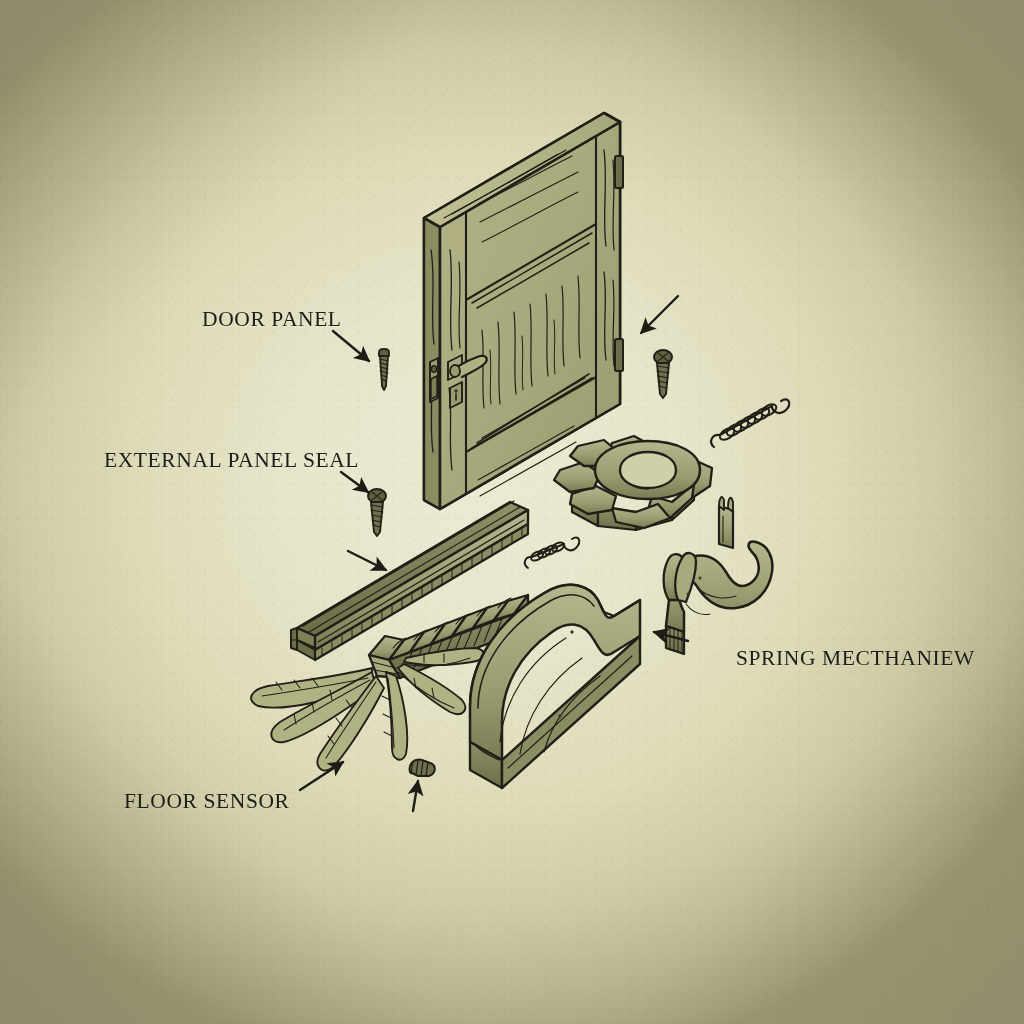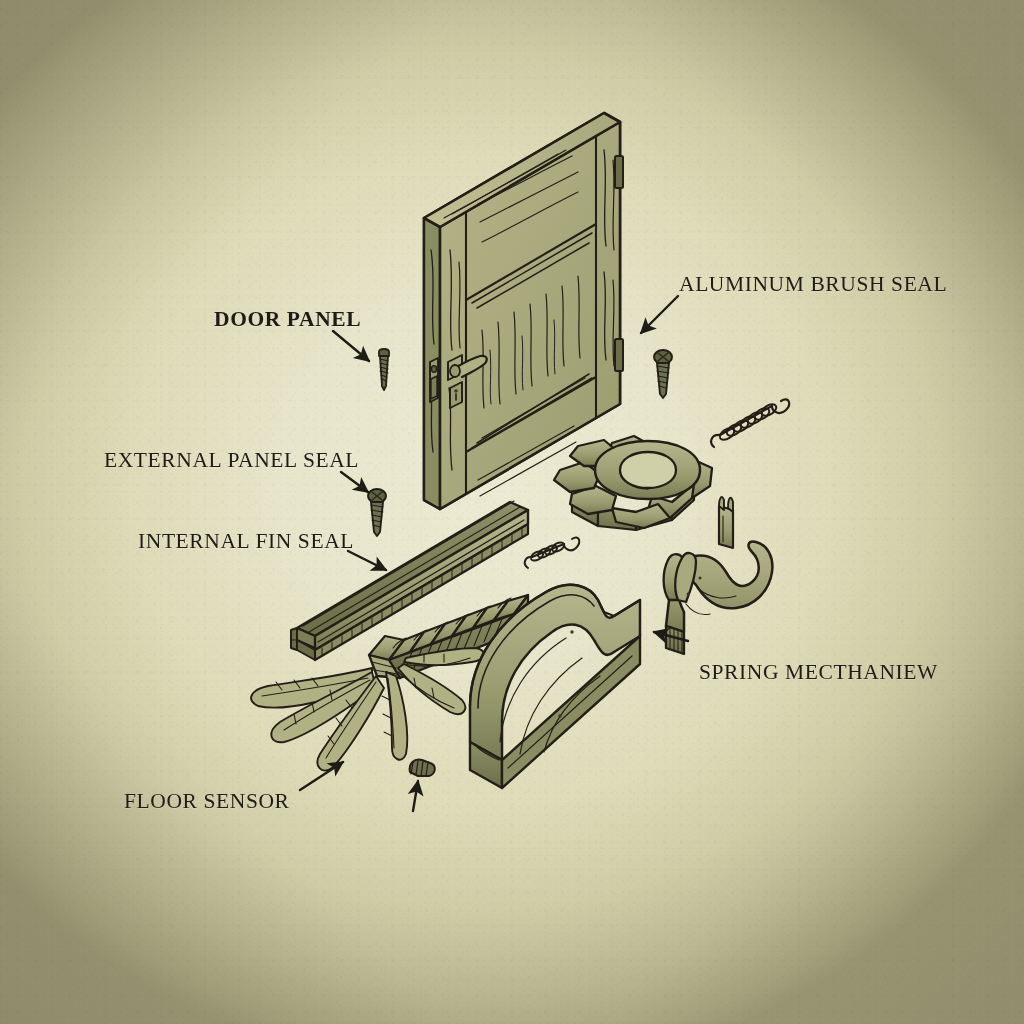--- a/index.html
+++ b/index.html
@@ -482,26 +482,24 @@
         <path d="M348 551 L386 570"></path>
         <path d="M688 641 L654 632"></path>
         <path d="M300 790 L343 762"></path>
         <path d="M413 811 L418 781"></path>
       </g>
     </g>
   </svg>
 
   <div id="paper-corner"></div>
 
-  <div class="label" style="left:214px; top:309px;font-weight:bold;">DOOR PANEL</div>
-
-  <div class="label" style="left:679px; top:274px;">ALUMINUM BRUSH SEAL</div>
+  <div class="label" style="left:202px; top:309px;">DOOR PANEL</div>
+
 
   <div class="label" style="left:104px; top:450px;">EXTERNAL PANEL SEAL</div>
 
-  <div class="label" style="left:138px; top:531px;">INTERNAL FIN SEAL</div>
-
-  <div class="label" style="left:699px; top:648px;margin-top:14px;">SPRING MECTHANIEW</div>
+
+  <div class="label" style="left:736px; top:648px;">SPRING MECTHANIEW</div>
 
   <div class="label" style="left:124px; top:791px;text-align:right;">FLOOR SENSOR</div>
 
 
 </div>
 
 </body></html>

